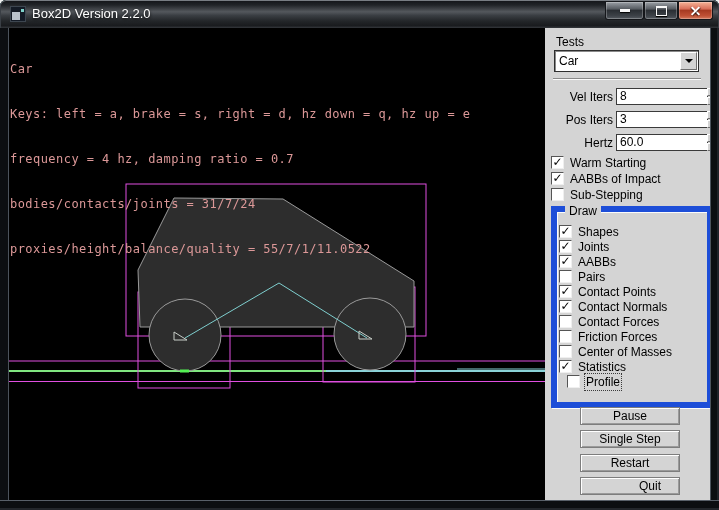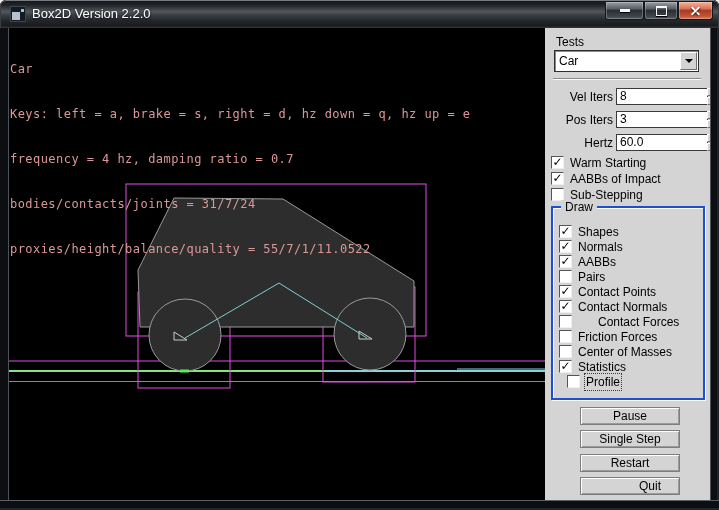--- a/index.html
+++ b/index.html
@@ -68,21 +68,21 @@
   .spin-btn.up{top:0;} .spin-btn.dn{top:9px;}
 
   .check-row{position:absolute;left:6px;height:15px;display:flex;align-items:center;cursor:default;}
   .checkbox{width:13px;height:13px;background:#fff;border:1px solid;border-color:#555 #efefef #efefef #555;
       box-sizing:border-box;margin-right:6px;position:relative;flex:none;
       font-family:"DejaVu Sans",sans-serif;font-size:12px;font-weight:bold;line-height:11px;text-align:center;color:#000;}
   .check-label{white-space:nowrap;}
   .check-label.focused{outline:1px dotted #3a3a3a;outline-offset:1px;}
 
   .groupbox{position:absolute;left:6px;top:178px;width:150px;height:190px;
-      border:2px solid #1d4ed8;box-shadow:inset 1px 1px 0 #fbfbfb,1px 1px 0 #fbfbfb;}
+      border:6px solid #1d4ed8;box-shadow:inset 1px 1px 0 #fbfbfb,1px 1px 0 #fbfbfb;}
   .group-legend{position:absolute;left:8px;top:-8px;background:#d4d4d4;padding:0 4px;}
 
   .panel-btn{position:absolute;left:35px;width:100px;height:18px;background:#d4d4d4;
       border:1px solid #7d7d7d;box-shadow:inset 1px 1px 0 #ffffff,inset -1px -1px 0 #9a9a9a;
       font-size:12px;text-align:center;line-height:16px;cursor:default;box-sizing:border-box;}
 </style>
 </head>
 <body>
 
 <div class="window">
@@ -207,39 +207,39 @@
     <div class="groupbox">
       <span class="group-legend">Draw</span>
     </div>
 
     <div class="check-row" style="left:14px;top:196px;">
       <span class="checkbox">✓</span>
       <span class="check-label">Shapes</span>
     </div>
     <div class="check-row" style="left:14px;top:211px;">
       <span class="checkbox">✓</span>
-      <span class="check-label">Normals</span>
+      <span class="check-label">Joints</span>
     </div>
     <div class="check-row" style="left:14px;top:226px;">
       <span class="checkbox">✓</span>
       <span class="check-label">AABBs</span>
     </div>
     <div class="check-row" style="left:14px;top:241px;">
       <span class="checkbox"></span>
       <span class="check-label">Pairs</span>
     </div>
     <div class="check-row" style="left:14px;top:256px;">
       <span class="checkbox">✓</span>
       <span class="check-label">Contact Points</span>
     </div>
     <div class="check-row" style="left:14px;top:271px;">
       <span class="checkbox">✓</span>
       <span class="check-label">Contact Normals</span>
     </div>
-    <div class="check-row" style="left:14px;top:286px;gap:20px;">
+    <div class="check-row" style="left:14px;top:286px;">
       <span class="checkbox"></span>
       <span class="check-label">Contact Forces</span>
     </div>
     <div class="check-row" style="left:14px;top:301px;">
       <span class="checkbox"></span>
       <span class="check-label">Friction Forces</span>
     </div>
     <div class="check-row" style="left:14px;top:316px;">
       <span class="checkbox"></span>
       <span class="check-label">Center of Masses</span>

